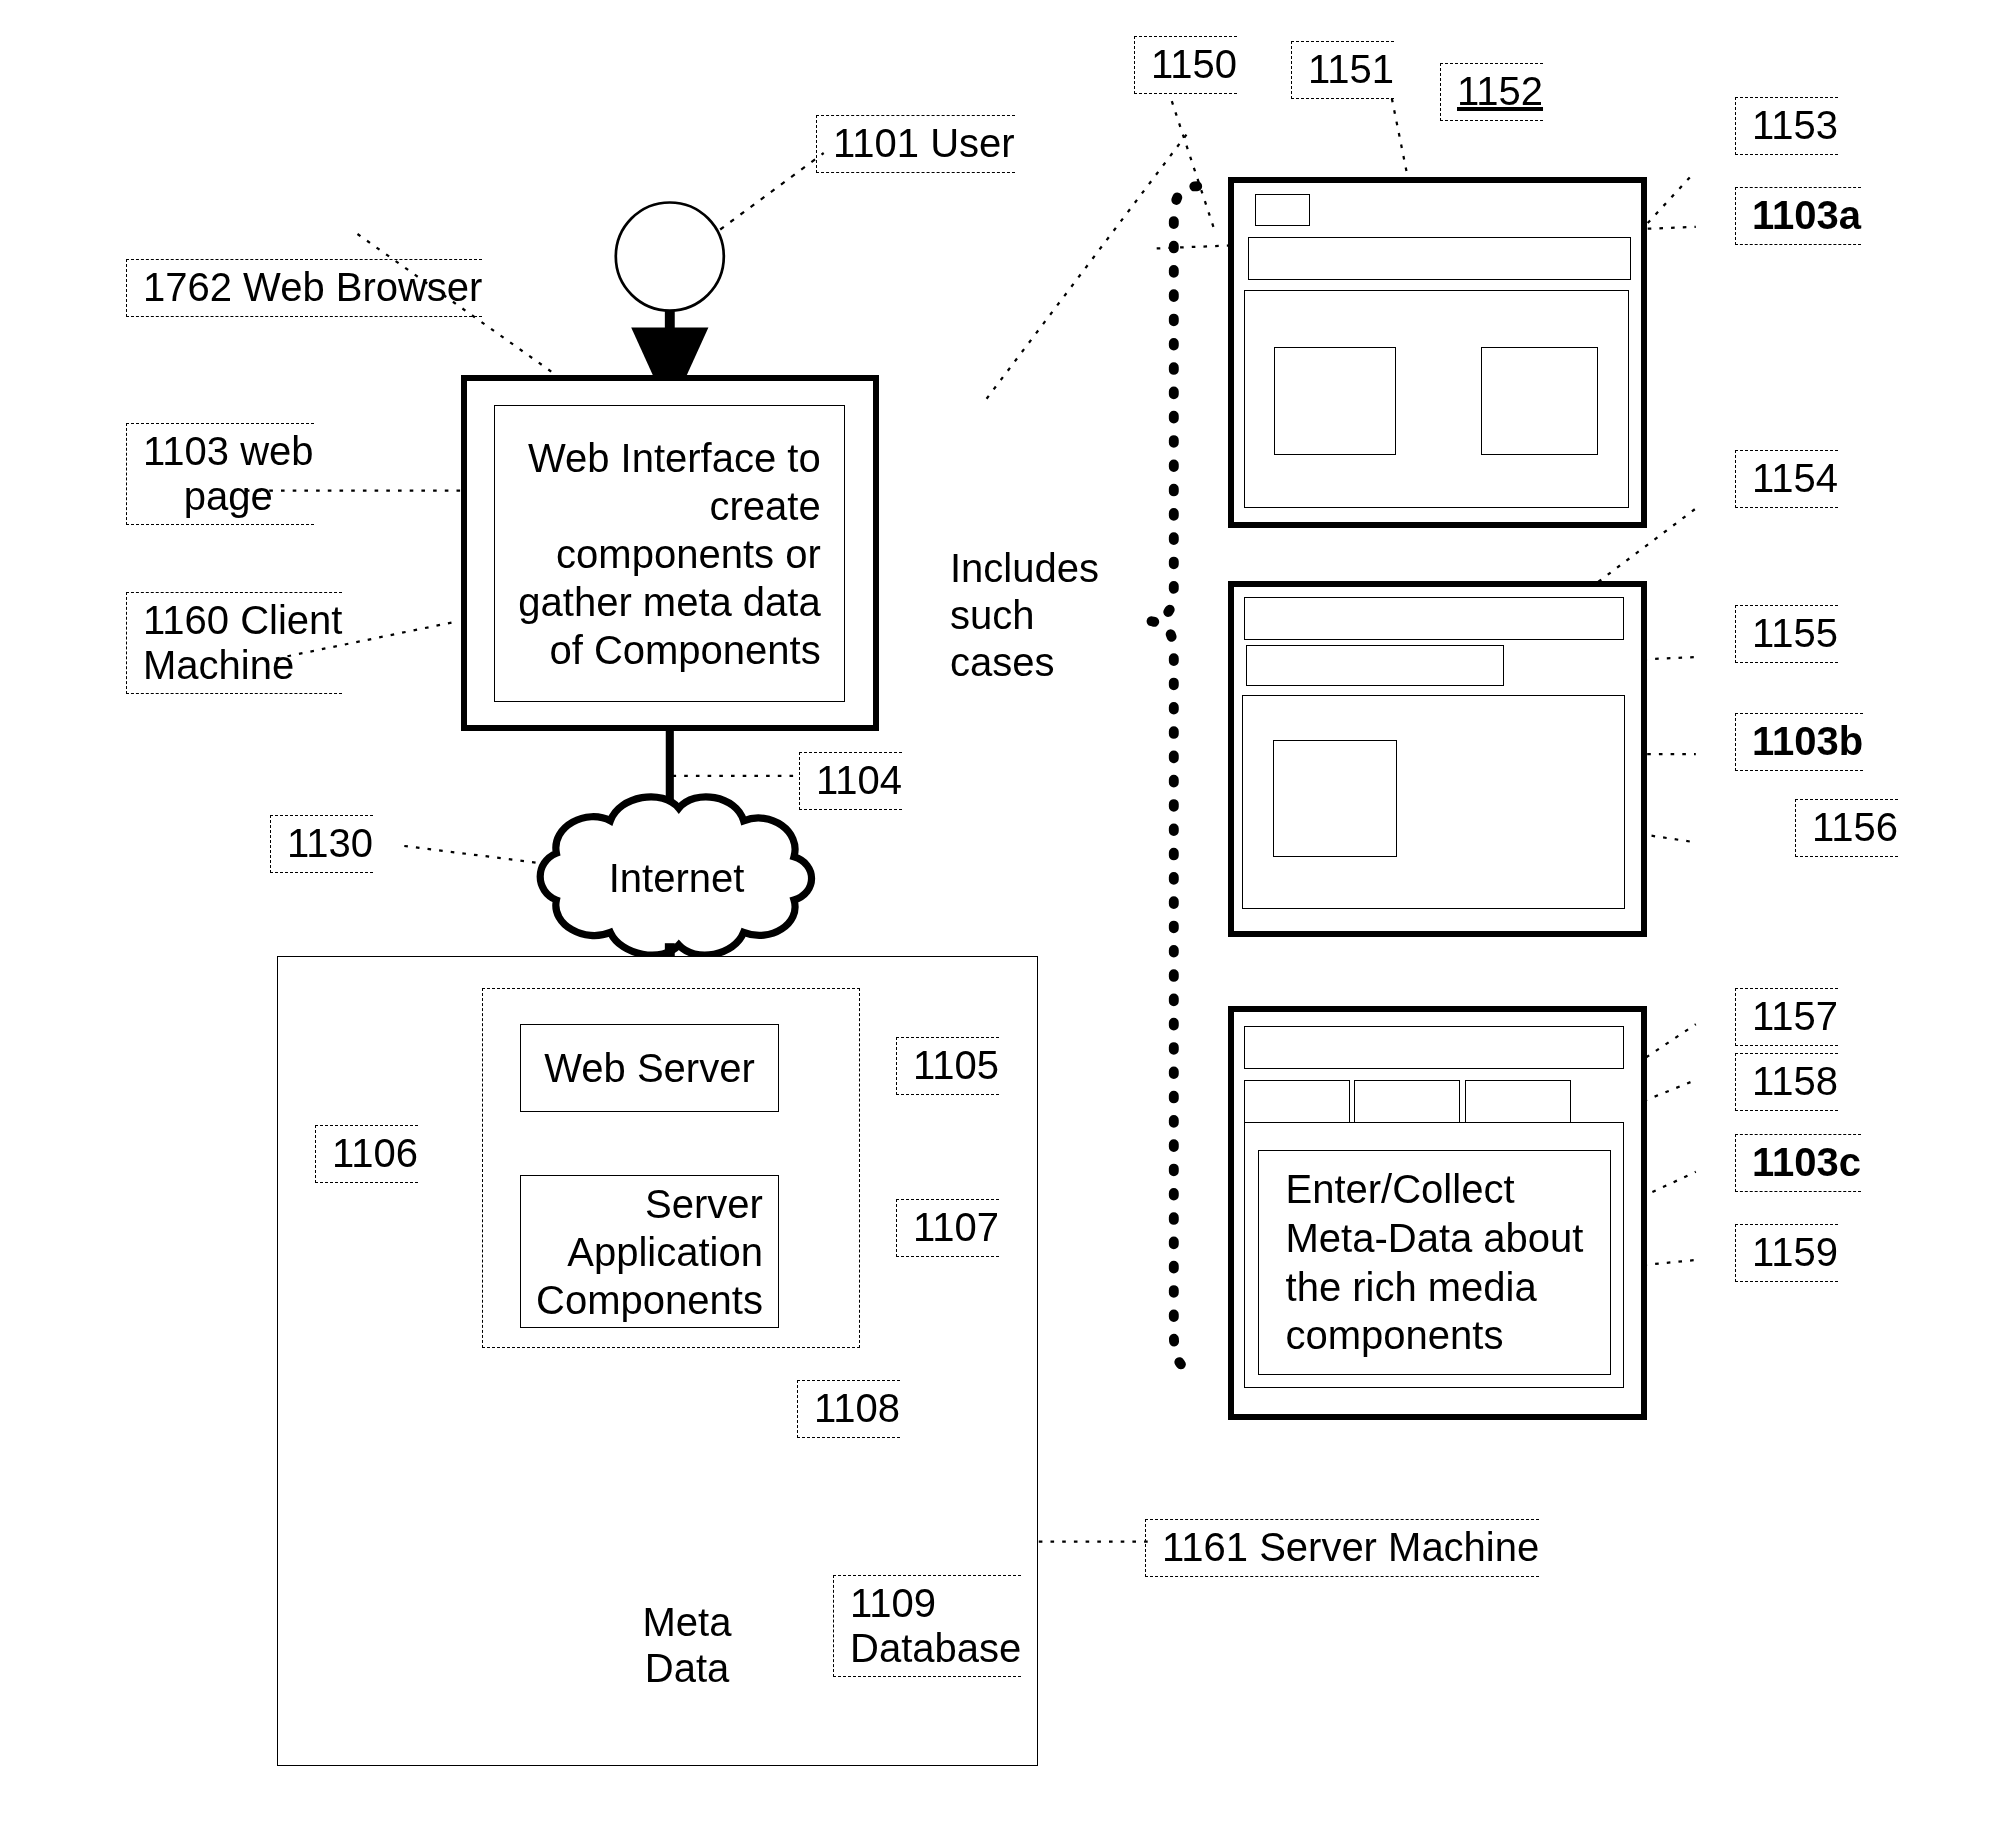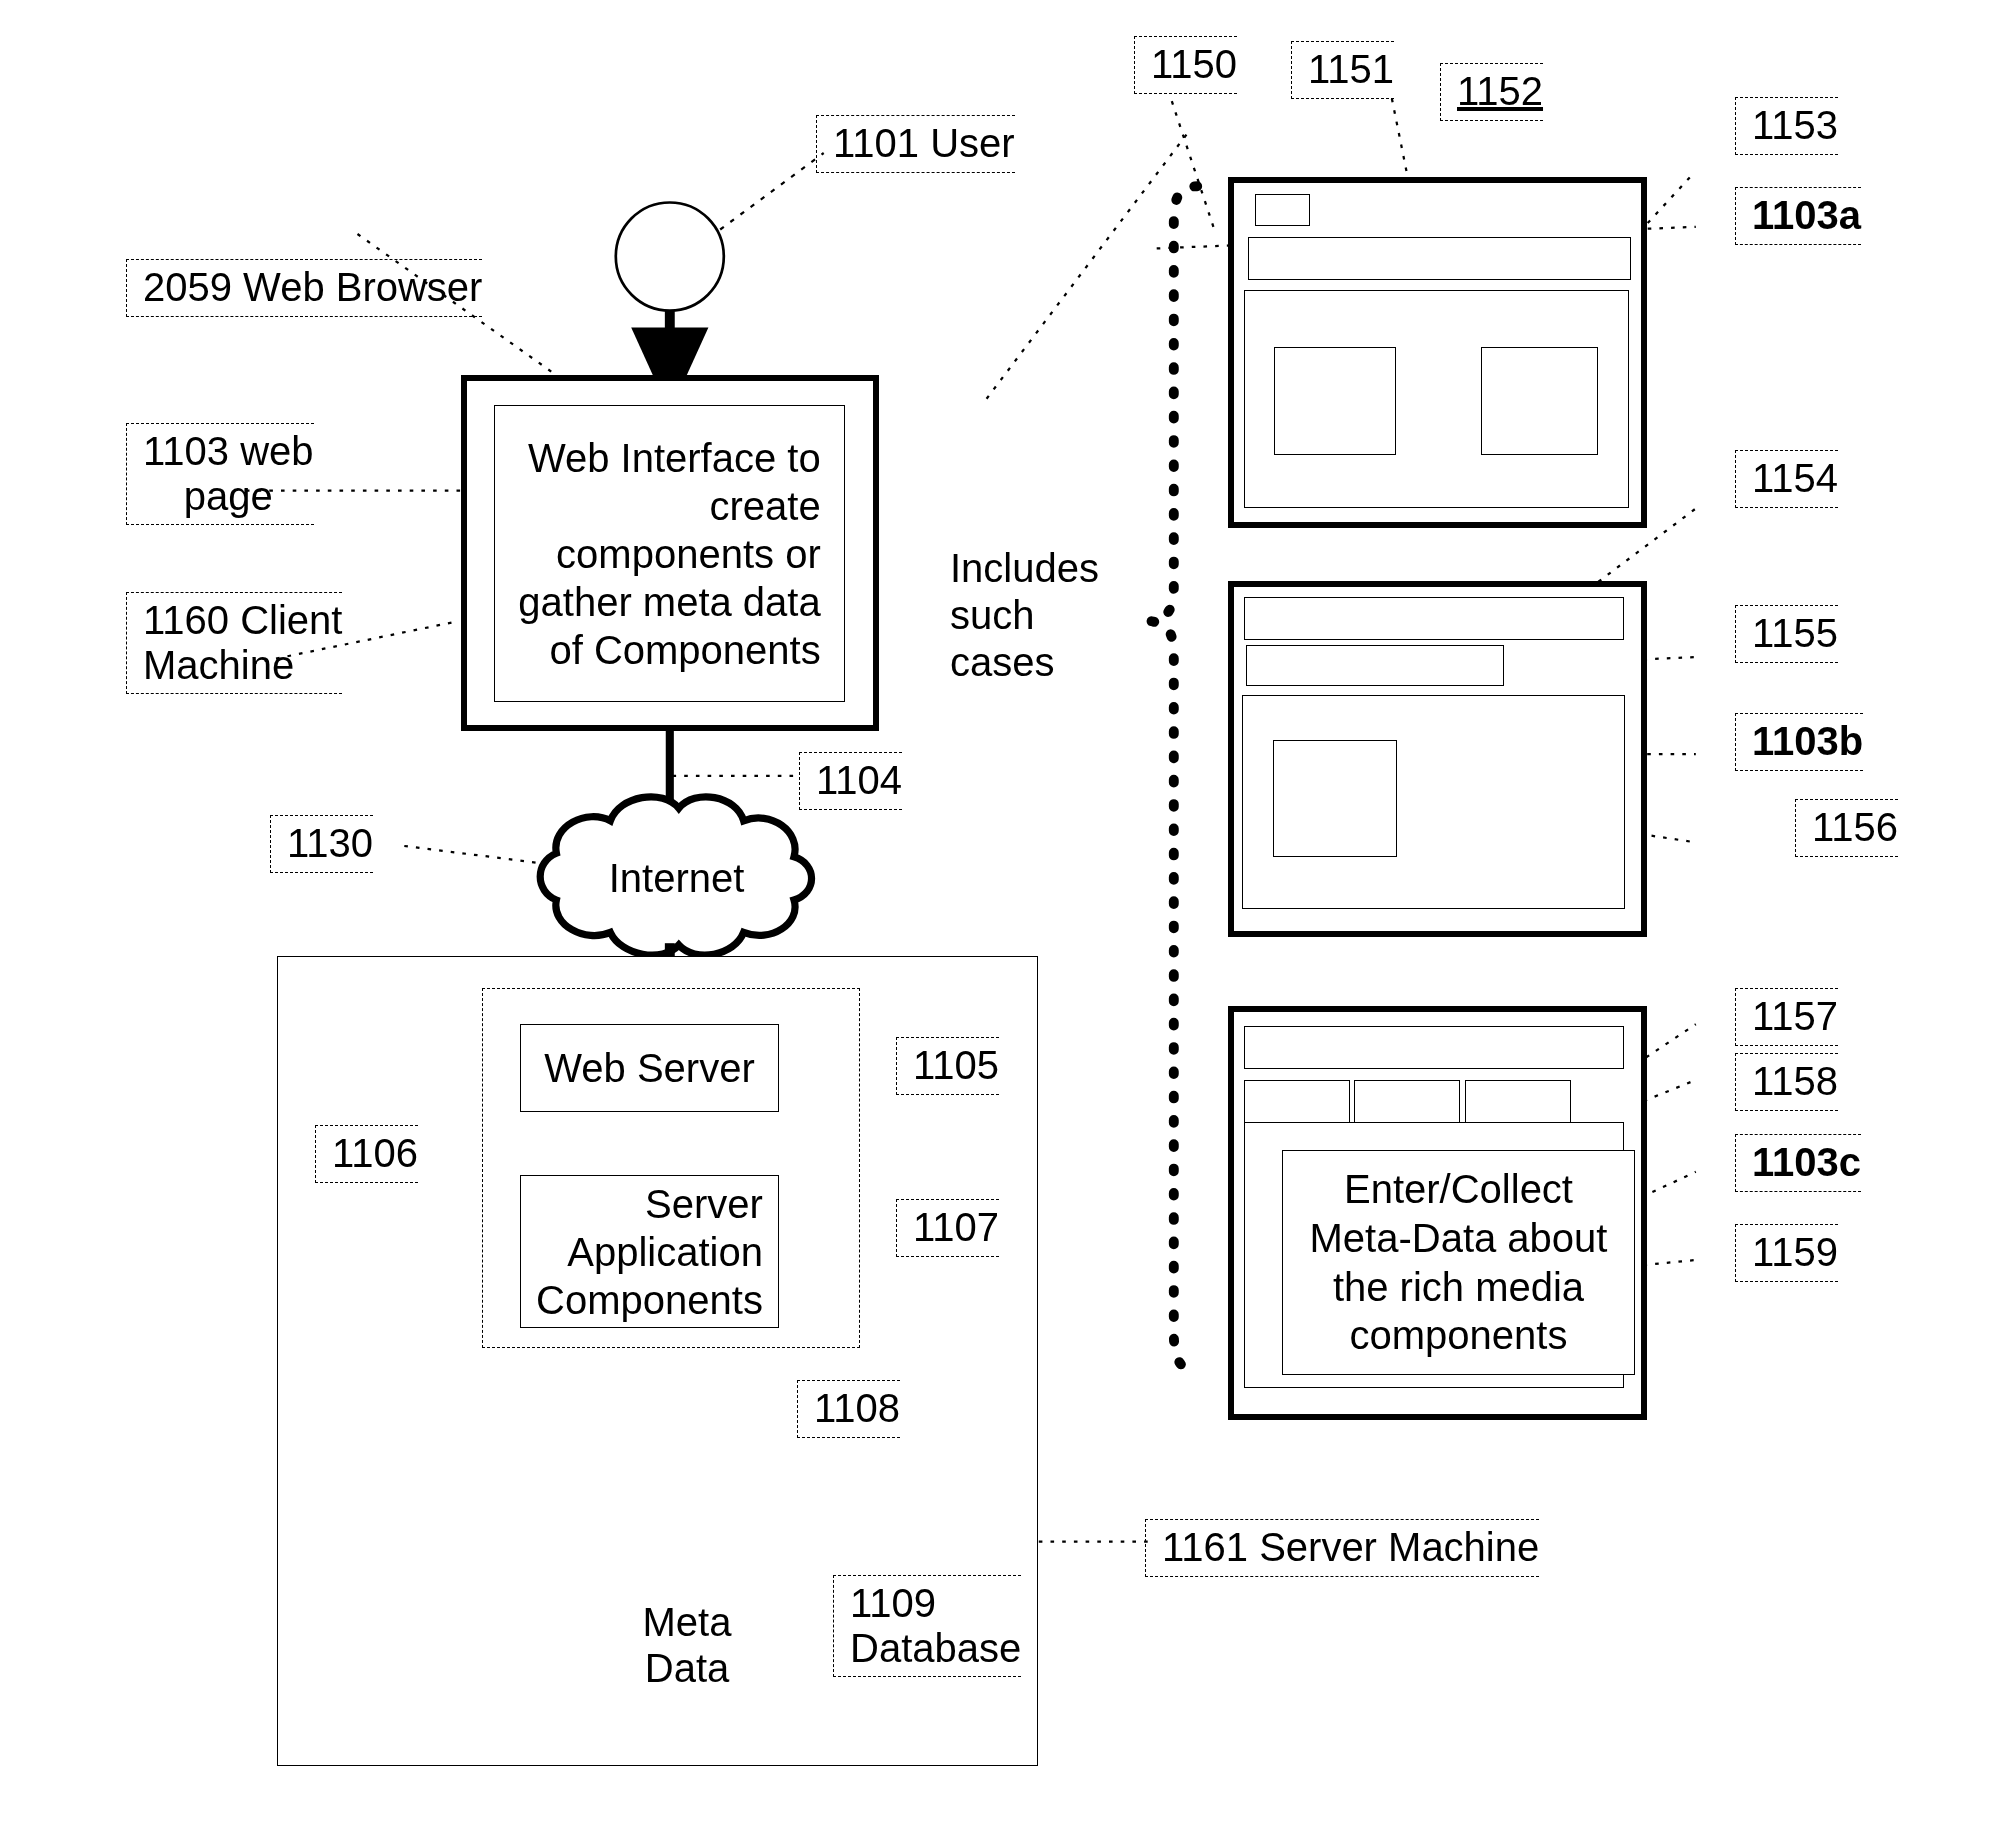--- a/index.html
+++ b/index.html
@@ -79,25 +79,24 @@
     background: #ffffff;
   }
   .mock-text {
     position: absolute;
     box-sizing: border-box;
     border: 1.8px solid #000;
     background: #ffffff;
     display: flex;
     align-items: center;
     justify-content: center;
-    text-align: center;
+    text-align: left;
     font-size: 40px;
     line-height: 1.22;
     white-space: pre-line;
-    margin-left: 24px;
   }
 
   
   .shape-text {
     position: absolute;
     font-size: 40px;
     line-height: 1.15;
     text-align: center;
     white-space: pre-line;
     color: #000;
@@ -200,21 +199,21 @@
   <div class="box box-thin" style="left:494px; top:405px; width:351px; height:297px;">
     <span class="box-label">Web Interface to
 create
 components or
 gather meta data
 of Components</span>
   </div>
 
   <div class="ref-label" style="left:816px; top:115px;"><span>1101 User</span></div>
 
-  <div class="ref-label" style="left:126px; top:259px;"><span>2059 Web Browser</span></div>
+  <div class="ref-label" style="left:126px; top:259px;"><span>1762 Web Browser</span></div>
 
   <div class="ref-label" style="left:126px; top:423px; text-align:center; min-width:176px;"><span>1103 web
 page</span></div>
 
   <div class="ref-label" style="left:126px; top:592px;"><span>1160 Client
 Machine</span></div>
 
   <div class="ref-label" style="left:799px; top:752px;"><span>1104</span></div>
 
   <div class="ref-label" style="left:270px; top:815px;text-align:center;"><span>1130</span></div>

